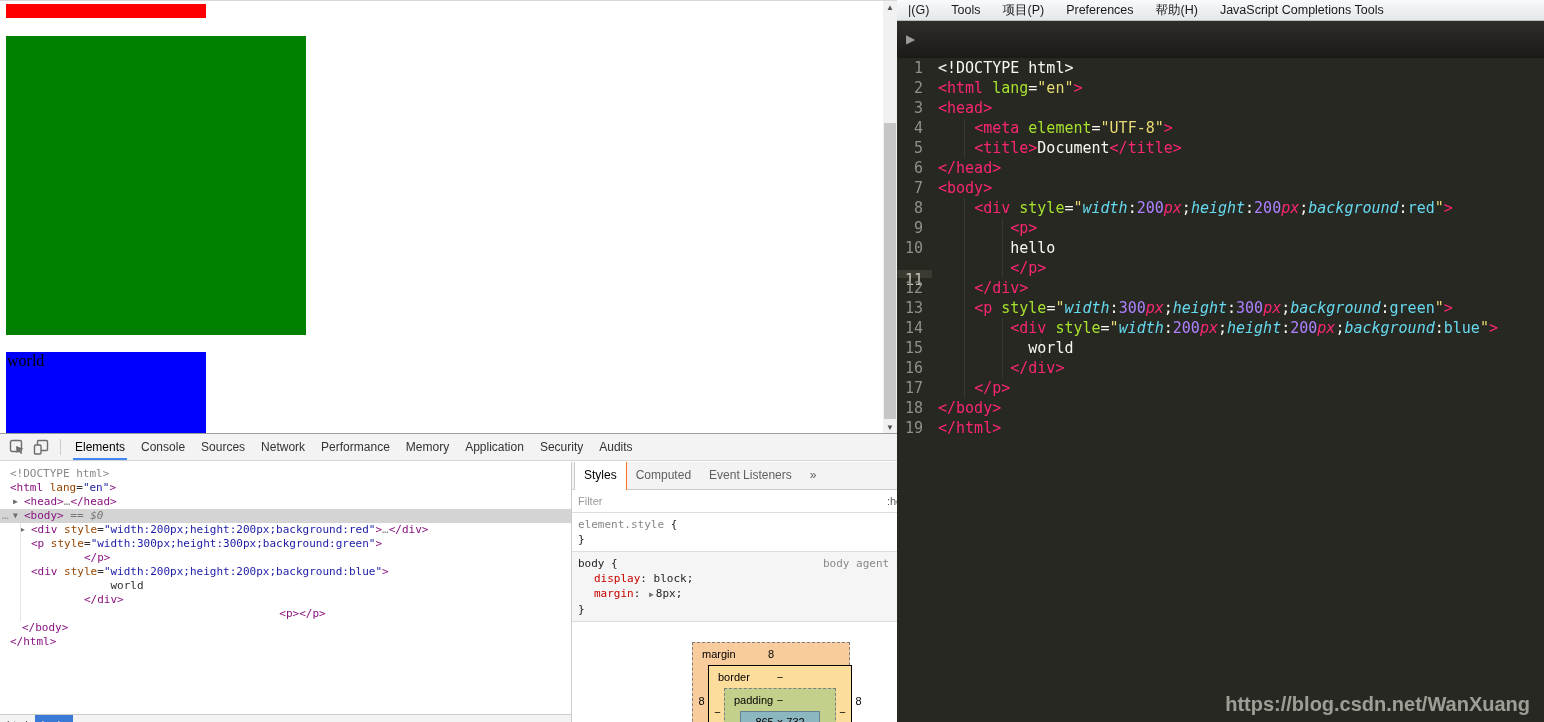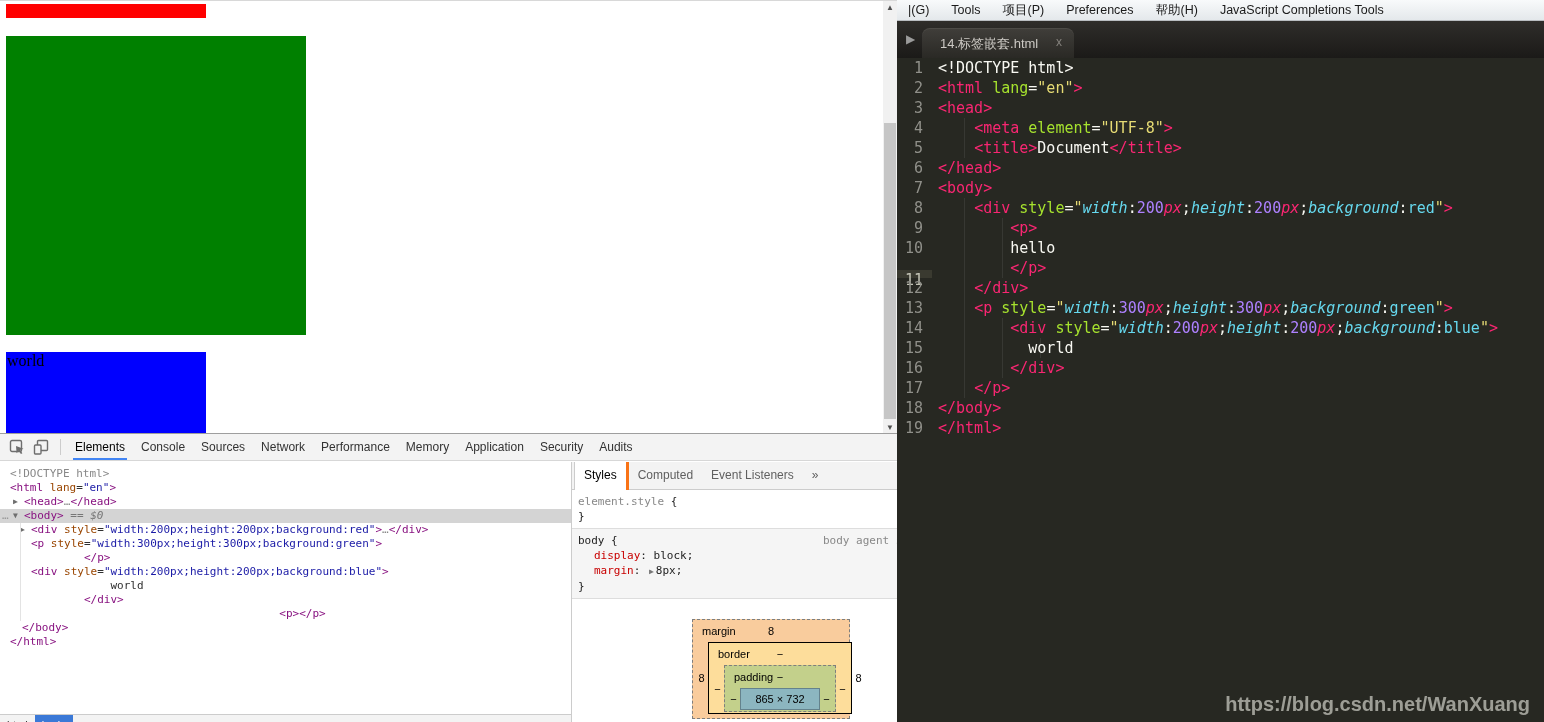--- a/index.html
+++ b/index.html
@@ -39,21 +39,21 @@
   
   #crumbs{position:absolute;left:0;top:280px;width:571px;height:24px;background:#f3f3f3;border-top:1px solid #ccc;display:flex;font-size:11px;}
   .crumb{padding:4px 7px;color:#333;}
   .crumb.selected{background:#3b79d7;color:#fff;}
   
   #dt-divider{position:absolute;left:571px;top:28px;bottom:0;width:1px;background:#ccc;}
   
   #styles-pane{position:absolute;left:572px;top:28px;right:0;bottom:0;background:#fff;font-size:12px;}
   #ss-tabs{height:28px;background:#f3f3f3;border-bottom:1px solid #ccc;display:flex;align-items:stretch;box-sizing:border-box;}
   .ss-tab{padding:6px 9px 0 9px;color:#5f5f5f;font-size:12px;}
-  .ss-tab.active{background:#fff;border-left:1px solid #ccc;border-right:3px solid #f97316;color:#000;margin-bottom:-1px;}
+  .ss-tab.active{background:#fff;border-left:1px solid #ccc;border-right:1px solid #f97316;color:#000;margin-bottom:-1px;}
   #ss-filter{height:22px;border-bottom:1px solid #ddd;display:flex;align-items:center;padding:0 6px;}
   #filter-text{color:#999;font-size:11px;flex:1;}
   .filter-btn{color:#5a5a5a;font-size:11px;padding:0 6px;}
   #plus-btn{color:#5a5a5a;font-size:15px;padding:0 2px 0 6px;margin-right:14px;position:relative;top:-1px;}
   #plus-corner{width:0;height:0;border-left:5px solid transparent;border-bottom:5px solid #777;position:relative;top:5px;}
   .rule{font-family:"DejaVu Sans Mono",monospace;font-size:11px;line-height:15px;padding:4px 6px;color:#222;}
   .rule .sel-gray{color:#888;}
   #rule-body{background:#f5f5f5;border-top:1px solid #ddd;border-bottom:1px solid #ddd;margin-right:14px;}
   #rule-es{margin-right:14px;}
   .origin{float:right;color:#888;margin-right:2px;}
@@ -171,20 +171,27 @@
     <div id="dt-divider"></div>
 
     <div id="styles-pane">
       <div id="ss-tabs">
           <span style="width: 2px;"></span>
           <span class="ss-tab active">Styles</span>
           <span class="ss-tab">Computed</span>
           <span class="ss-tab">Event Listeners</span>
           <span class="ss-tab">»</span>
         </div>
+      <div id="ss-filter">
+        <span id="filter-text">Filter</span>
+        <span class="filter-btn">:hov</span>
+        <span class="filter-btn">.cls</span>
+        <span id="plus-btn">+</span>
+      <span id="plus-corner"></span>
+        </div>
 
       <div id="rule-es" class="rule">
         <div><span class="sel-gray">element.style</span><span> {</span></div>
         <div><span>}</span></div>
       </div>
 
       <div id="rule-body" class="rule">
         <div>
           <span class="origin">body agent stylesheet</span>
           <span>body</span><span> {</span>
@@ -241,24 +248,20 @@
     <div id="menubar">
         <span class="menu-item">|(G)</span>
         <span class="menu-item">Tools</span>
         <span class="menu-item">项目(P)</span>
         <span class="menu-item">Preferences</span>
         <span class="menu-item">帮助(H)</span>
         <span class="menu-item">JavaScript Completions Tools</span>
       </div>
     <div id="tabbar">
       <span id="side-arrow">▶</span>
-      <div id="etab">
-        <span id="etab-title">14.标签嵌套.html</span>
-        <span id="etab-close">x</span>
-      </div>
     </div>
     <div id="code">
       <div class="iguide" style="left:67px;top:60px;height:40px;"></div>
       <div class="iguide" style="left:67px;top:140px;height:200px;"></div>
       <div class="iguide" style="left:105px;top:160px;height:60px;"></div>
       <div class="iguide" style="left:105px;top:260px;height:60px;"></div>
       <div class="iguide" style="left:143px;top:280px;height:20px;"></div>
       <div id="lines">
           <div class="eline">
             <span class="lnum">1</span>

